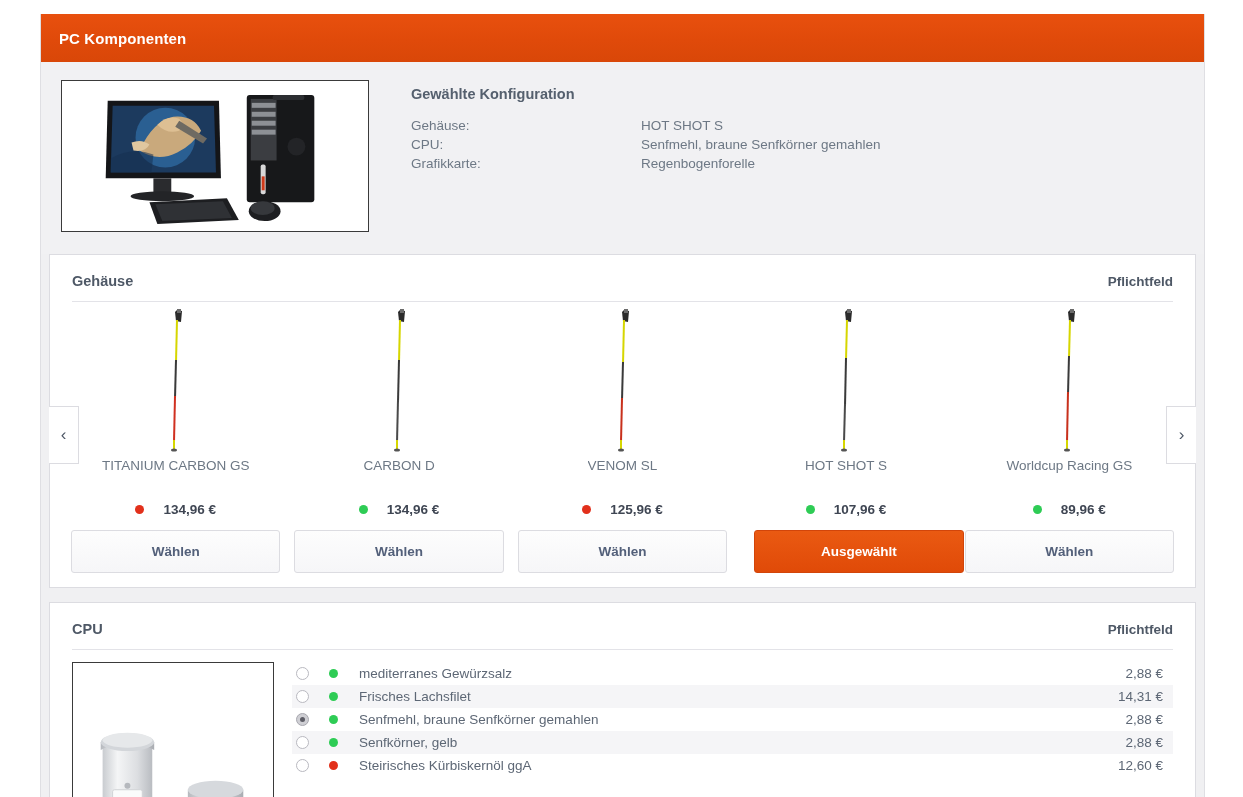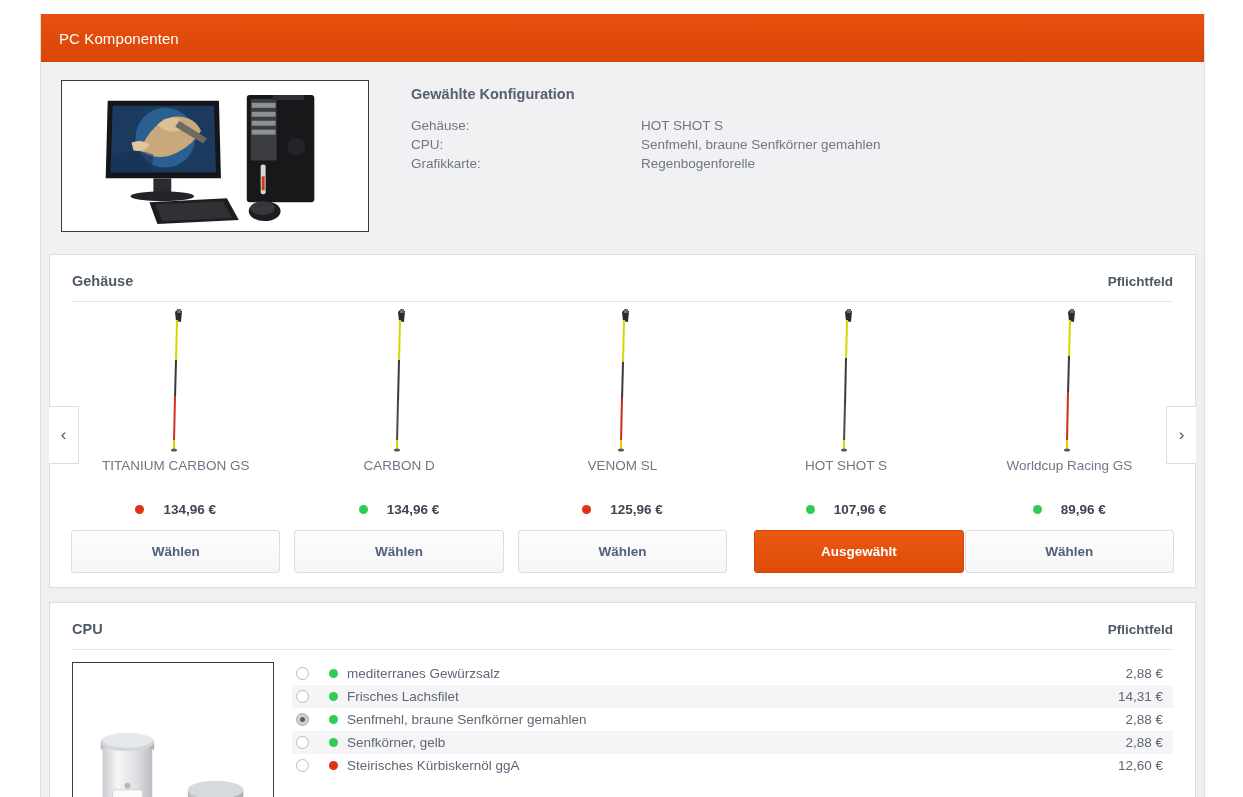--- a/index.html
+++ b/index.html
@@ -28,21 +28,21 @@
   
   .cfg-header {
     height: 48px;
     background: linear-gradient(180deg, #e8500e 0%, #e04a0a 55%, #d94708 100%);
     display: flex; align-items: center;
     padding: 0 18px;
   }
   .cfg-header-title {
     color: #ffffff;
     font-size: 15px;
-    font-weight: normal;
+    font-weight: bold;
     letter-spacing: .1px;
   }
 
   
   .summary {
     background: #f1f1f3;
     padding: 18px 20px 22px 20px;
     display: flex;
     align-items: flex-start;
   }
@@ -204,21 +204,21 @@
     flex: 0 0 auto; position: relative;
     cursor: pointer;
   }
   .radio.checked { background: #cfcfd4; border-color: #a8a8af; }
   .radio.checked::after {
     content: ""; position: absolute;
     left: 3px; top: 3px; width: 5px; height: 5px;
     border-radius: 50%; background: #5d5d66;
   }
   .opt-dot { margin-left: 20px; }
-  .opt-label { margin-left: 9px; flex: 1 1 auto; white-space: nowrap; }
+  .opt-label { margin-left: 21px; flex: 1 1 auto; white-space: nowrap; }
   .opt-price { flex: 0 0 auto; text-align: right; }
 
   
   .pcart { position: absolute; inset: 0; }
   .pole-svg { display: block; }
 </style>
 </head>
 <body>
 
 <div class="page">

